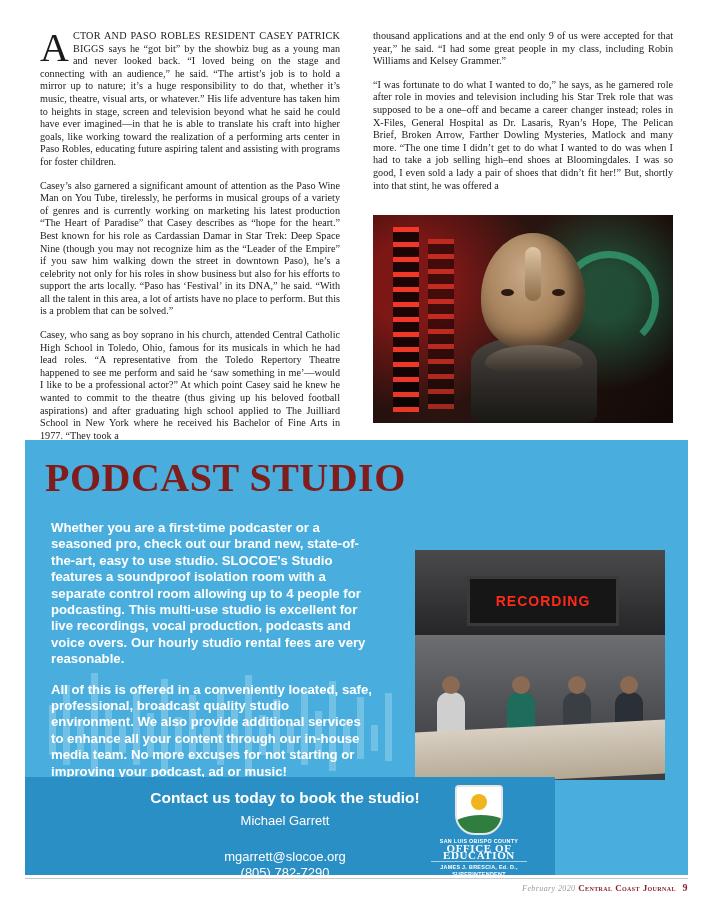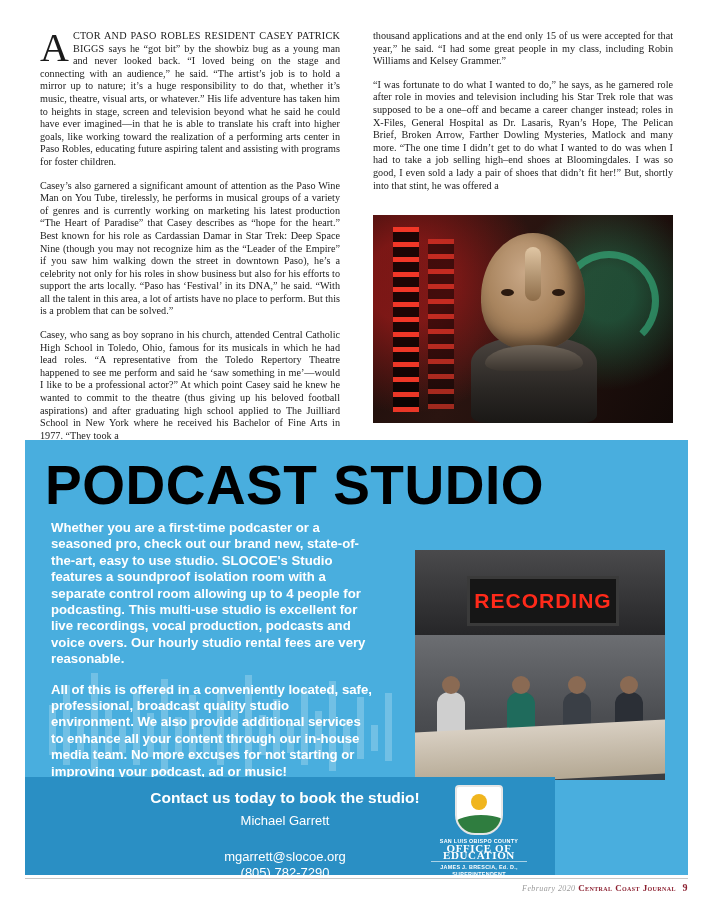--- a/index.html
+++ b/index.html
@@ -158,25 +158,26 @@
     top: 440px;
     width: 663px;
     height: 435px;
     background: #49aede;
     font-family: "Liberation Sans", sans-serif;
   }
   .ad-title {
     position: absolute;
     left: 20px;
     top: 18px;
-    font-size: 55px;
-    font-weight: bold;
-    color: #000000;
+    font-size: 40px;
+    font-weight: bold;
+    color: #7f1d1d;
     letter-spacing: 0.5px;
     line-height: 1;
+    font-family: Liberation Serif, serif;
   }
   .ad-body {
     position: absolute;
     left: 26px;
     top: 80px;
     width: 340px;
     color: #ffffff;
     font-size: 13.2px;
     font-weight: bold;
     line-height: 16.4px;
@@ -209,21 +210,21 @@
     height: 44px;
     background: #161616;
     border: 3px solid #3a3a3a;
     display: flex;
     align-items: center;
     justify-content: center;
   }
   .rec-sign span {
     color: #ff2a1a;
     font-weight: bold;
-    font-size: 21px;
+    font-size: 14px;
     letter-spacing: 1px;
   }
 
   .photo-studio {
     position: absolute;
     left: 390px;
     top: 195px;
     width: 250px;
     height: 145px;
     background: linear-gradient(to bottom, #6c6e72 0%, #4c4e52 55%, #3a3c40 100%);
@@ -400,21 +401,21 @@
   <div class="col col-left">
     <p>
       <span class="dropcap">A</span><span class="smallcaps">CTOR AND PASO ROBLES RESIDENT CASEY PATRICK BIGGS</span>
       <span>says he “got bit” by the showbiz bug as a young man and never looked back. “I loved being on the stage and connecting with an audience,” he said. “The artist’s job is to hold a mirror up to nature; it’s a huge responsibility to do that, whether it’s music, theatre, visual arts, or whatever.” His life adventure has taken him to heights in stage, screen and television beyond what he said he could have ever imagined—in that he is able to translate his craft into higher goals, like working toward the realization of a performing arts center in Paso Robles, educating future aspiring talent and assisting with programs for foster children.</span>
     </p>
     <p>Casey’s also garnered a significant amount of attention as the Paso Wine Man on You Tube, tirelessly, he performs in musical groups of a variety of genres and is currently working on marketing his latest production “The Heart of Paradise” that Casey describes as “hope for the heart.” Best known for his role as Cardassian Damar in Star Trek: Deep Space Nine (though you may not recognize him as the “Leader of the Empire” if you saw him walking down the street in downtown Paso), he’s a celebrity not only for his roles in show business but also for his efforts to support the arts locally. “Paso has ‘Festival’ in its DNA,” he said. “With all the talent in this area, a lot of artists have no place to perform. But this is a problem that can be solved.”</p>
     <p>Casey, who sang as boy soprano in his church, attended Central Catholic High School in Toledo, Ohio, famous for its musicals in which he had lead roles. “A representative from the Toledo Repertory Theatre happened to see me perform and said he ‘saw something in me’—would I like to be a professional actor?” At which point Casey said he knew he wanted to commit to the theatre (thus giving up his beloved football aspirations) and after graduating high school applied to The Juilliard School in New York where he received his Bachelor of Fine Arts in 1977. “They took a</p>
   </div>
 
   <div class="col col-right">
-    <p>thousand applications and at the end only 15 of us were accepted for that year,” he said. “I had some great people in my class, including Robin Williams and Kelsey Grammer.”</p>
+    <p>thousand applications and at the end only 9 of us were accepted for that year,” he said. “I had some great people in my class, including Robin Williams and Kelsey Grammer.”</p>
     <p>“I was fortunate to do what I wanted to do,” he says, as he garnered role after role in movies and television including his Star Trek role that was supposed to be a one–off and became a career changer instead; roles in X-Files, General Hospital as Dr. Lasaris, Ryan’s Hope, The Pelican Brief, Broken Arrow, Farther Dowling Mysteries, Matlock and many more. “The one time I didn’t get to do what I wanted to do was when I had to take a job selling high–end shoes at Bloomingdales. I was so good, I even sold a lady a pair of shoes that didn’t fit her!” But, shortly into that stint, he was offered a</p>
   </div>
 
   <div class="tng-photo">
     <div class="tng-bg"></div>
     <div class="lightstrip"></div>
     <div class="lightstrip b"></div>
     <div class="green-arc"></div>
     <div class="cardassian">
       <div class="c-neck"></div>

